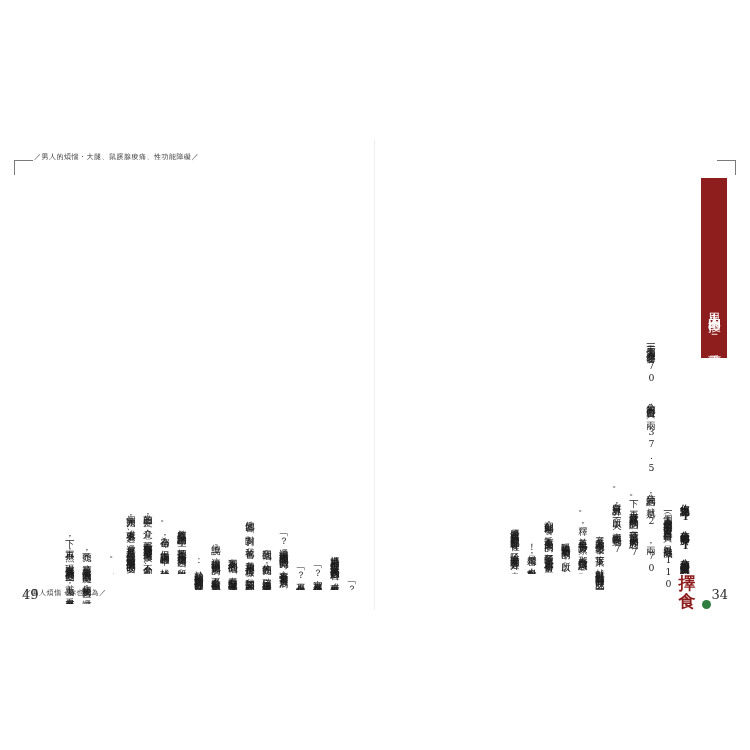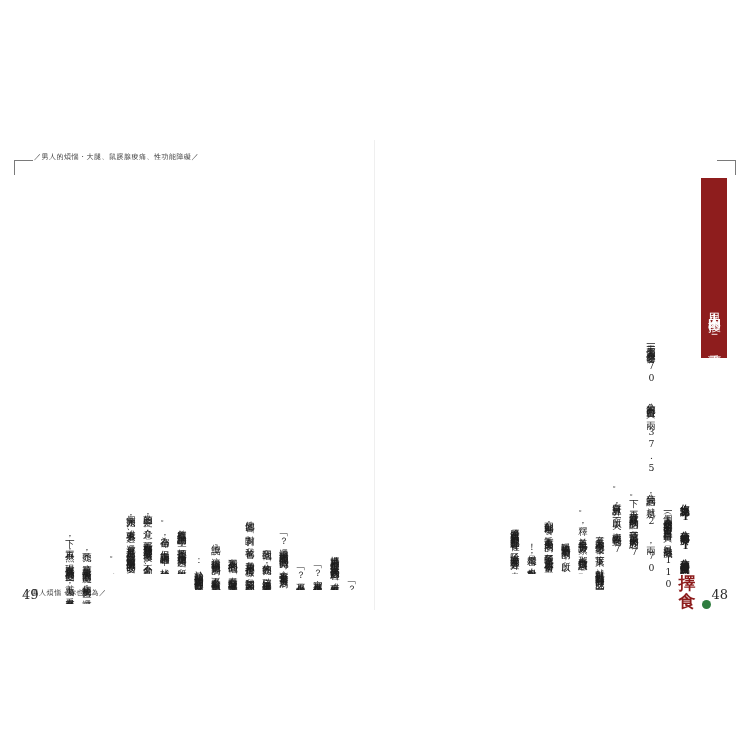--- a/index.html
+++ b/index.html
@@ -233,21 +233,21 @@
       <div class="vcol">白質來計算，所以一天，大概需要吃到 7 兩正確烹調的肉。</div>
       <div class="vcol indent">有了基本的概念之後，接下來，就針對男性特有的身體狀況，一一為大家解</div>
       <div class="vcol">釋，並且也會告訴大家，那些食物該忌口，那些食物要多攝取。</div>
       <div class="vcol">以吸收的量是有限的，所以，如果勉強一次可</div>
       <div class="vcol">分配到兩餐，千萬不要取用的。餐就吃完一天所需要份量，因為多吃只有</div>
       <div class="vcol">是殘害，也會對心臟和腎臟造成負擔呢！</div>
       <div class="vcol">將優質蛋白質平均分配在三餐裡，除了攝取及營養之外，也是因為身體一次可</div>
     </div>
 
     <div class="folio folio-left">49</div>
-    <div class="folio folio-right">48</div>
+    <div class="folio folio-right">34</div>
 
     <div class="book-logo">
       <span class="glyph">擇</span>
       <span class="glyph2">食<span class="dot"></span></span>
     </div>
 
   </div>
 </div>
 
 </body></html>

